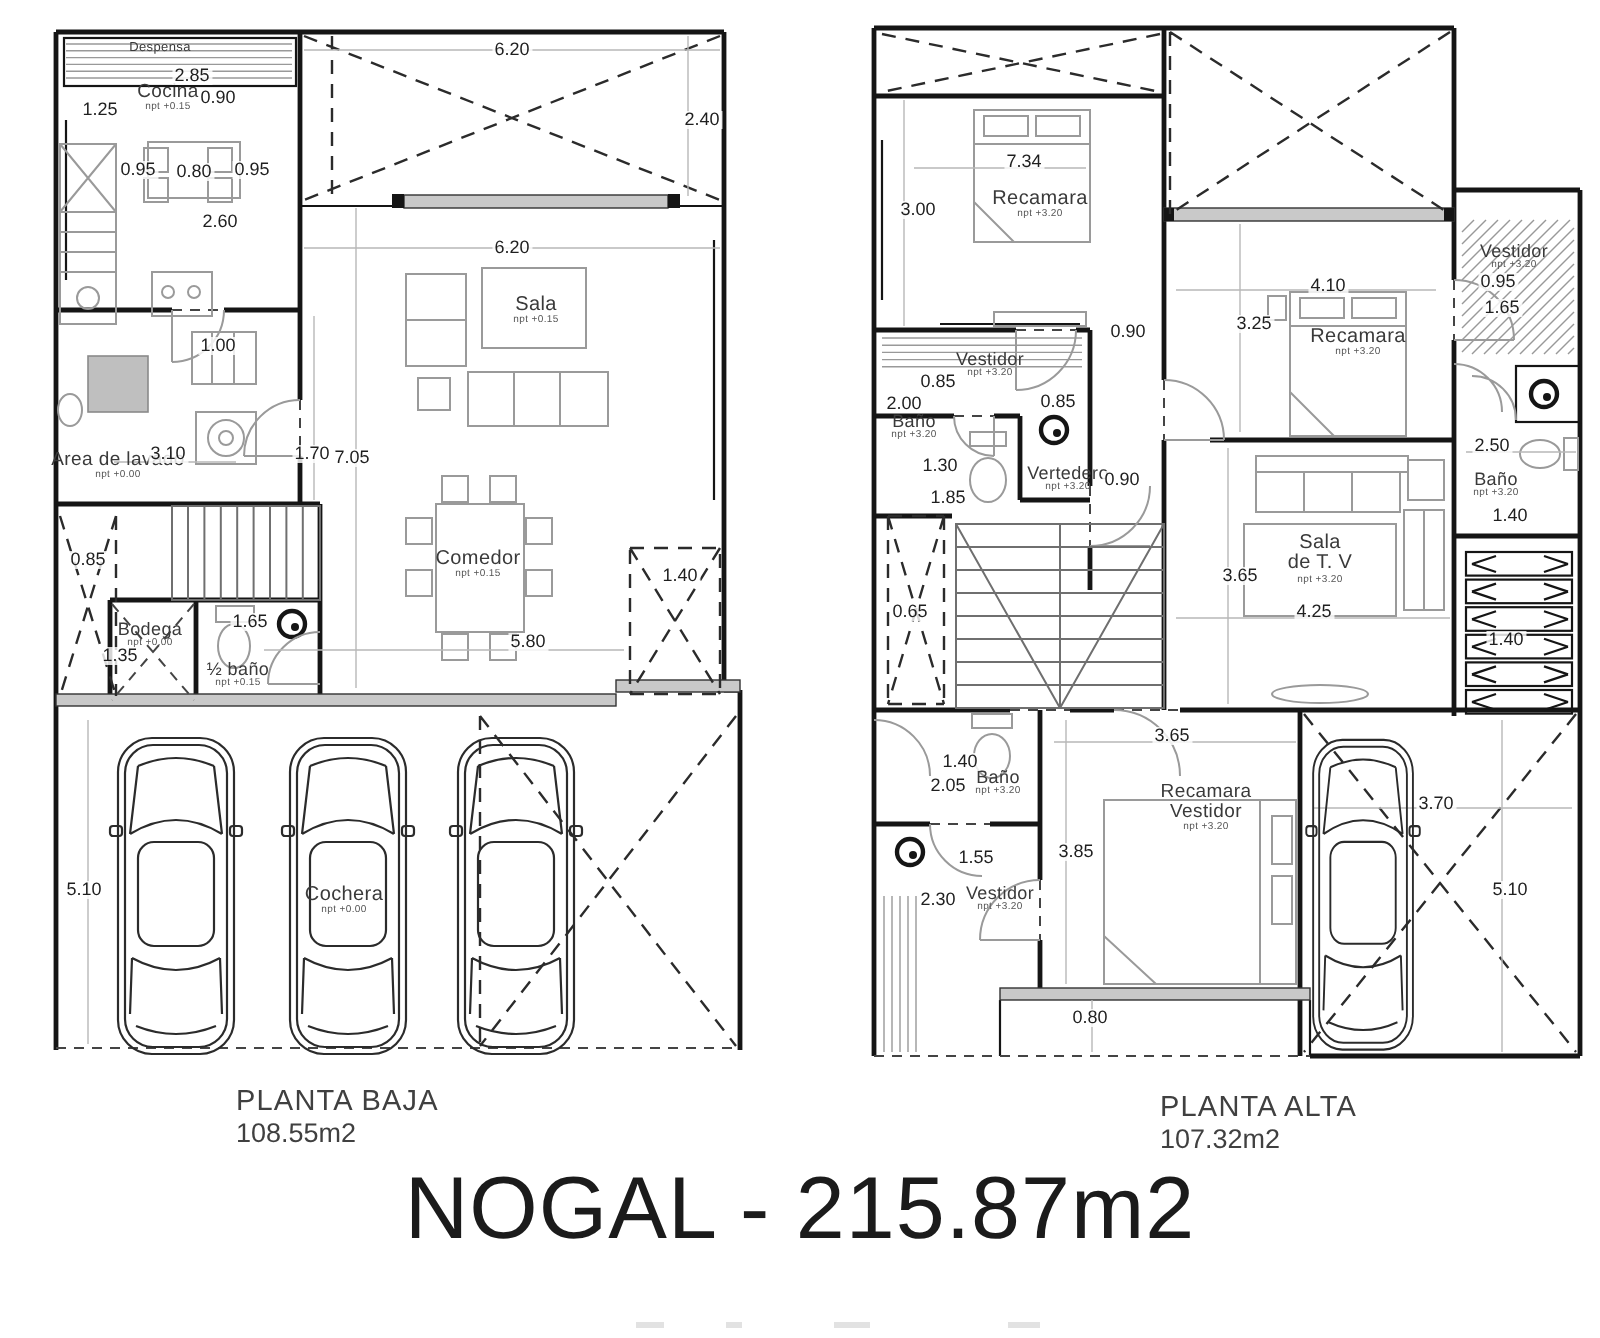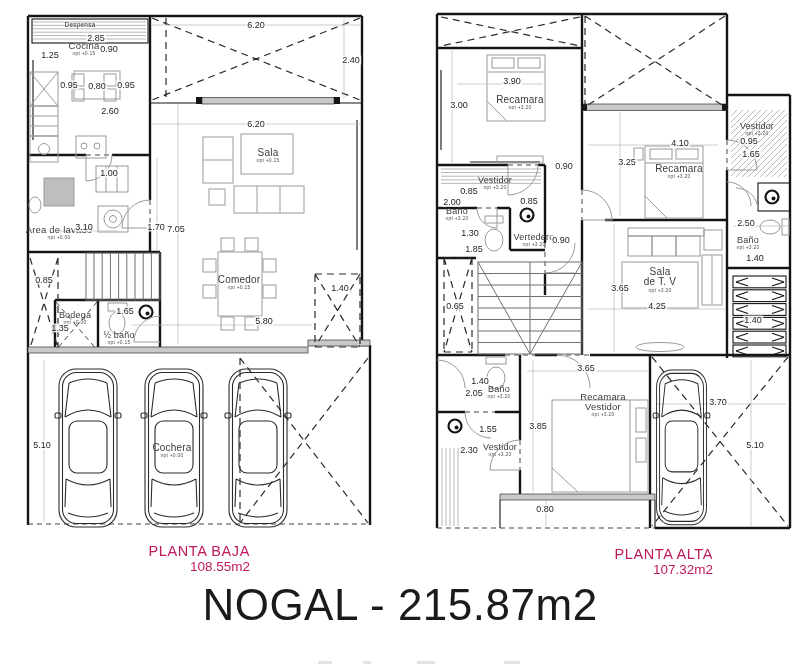--- a/index.html
+++ b/index.html
@@ -21,21 +21,21 @@
   .gray{fill:#bfbfbf;stroke:#8a8a8a;stroke-width:.8}
   .car{stroke:#2b2b2b;stroke-width:1.1;fill:none}
   
   #labels{position:absolute;left:0;top:0;width:800px;height:669px}
   .room-label{position:absolute;transform:translate(-50%,-50%);text-align:center;
               color:#3a3a3a;white-space:nowrap;line-height:1.04;font-size:10px}
   .room-name{font-size:1em;letter-spacing:.2px}
   .room-npt{font-size:5px;color:#555;letter-spacing:.2px}
   .dim-label{position:absolute;transform:translate(-50%,-50%);font-size:9px;color:#1f1f1f;
              background:rgba(255,255,255,.82);padding:0 1px;white-space:nowrap;line-height:1}
-  .plan-title{position:absolute;text-align:right;color:#be185d}
+  .plan-title{position:absolute;text-align:left;color:#404040}
   .plan-title .l1{font-size:14.5px;letter-spacing:.6px}
   .plan-title .l2{font-size:13.5px}
   #pt-baja{left:118px;top:543px;width:132px}
   #pt-alta{left:580px;top:546px;width:133px}
   .main-title{position:absolute;left:0;top:574px;width:800px;text-align:center;
               font-size:44px;line-height:62px;letter-spacing:.5px;color:#1b1b1b;font-weight:400}
 </style>
 </head>
 <body>
 
@@ -423,23 +423,23 @@
       </div>
       <div class="room-label" style="left: 499px; top: 392px; font-size: 9px;">
         <div class="room-name">Baño</div>
         <div class="room-npt">npt +3.20</div>
       </div>
       <div class="room-label" style="left: 500px; top: 450px; font-size: 9px;">
         <div class="room-name">Vestidor</div>
         <div class="room-npt">npt +3.20</div>
       </div>
       <div class="dim-label" style="left: 459px; top: 105px;">3.00</div>
-      <div class="dim-label" style="left: 512px; top: 81px;">3.90</div>
+      <div class="dim-label" style="left: 512px; top: 81px;">7.34</div>
       <div class="dim-label" style="left: 564px; top: 166px;">0.90</div>
-      <div class="dim-label" style="left: 680px; top: 143px;">4.10</div>
+      <div class="dim-label" style="left: 664px; top: 143px;">4.10</div>
       <div class="dim-label" style="left: 627px; top: 162px;">3.25</div>
       <div class="dim-label" style="left: 749px; top: 141px;">0.95</div>
       <div class="dim-label" style="left: 751px; top: 154px;">1.65</div>
       <div class="dim-label" style="left: 469px; top: 191px;">0.85</div>
       <div class="dim-label" style="left: 452px; top: 202px;">2.00</div>
       <div class="dim-label" style="left: 529px; top: 201px;">0.85</div>
       <div class="dim-label" style="left: 470px; top: 233px;">1.30</div>
       <div class="dim-label" style="left: 474px; top: 249px;">1.85</div>
       <div class="dim-label" style="left: 561px; top: 240px;">0.90</div>
       <div class="dim-label" style="left: 746px; top: 223px;">2.50</div>

